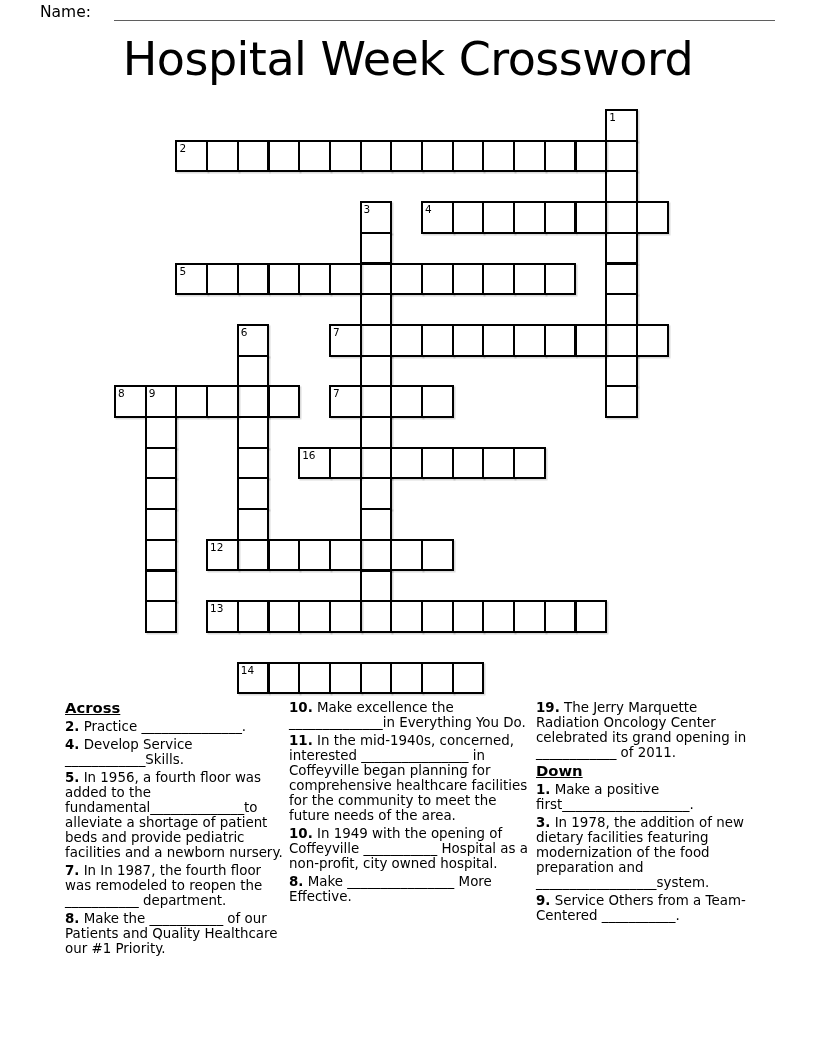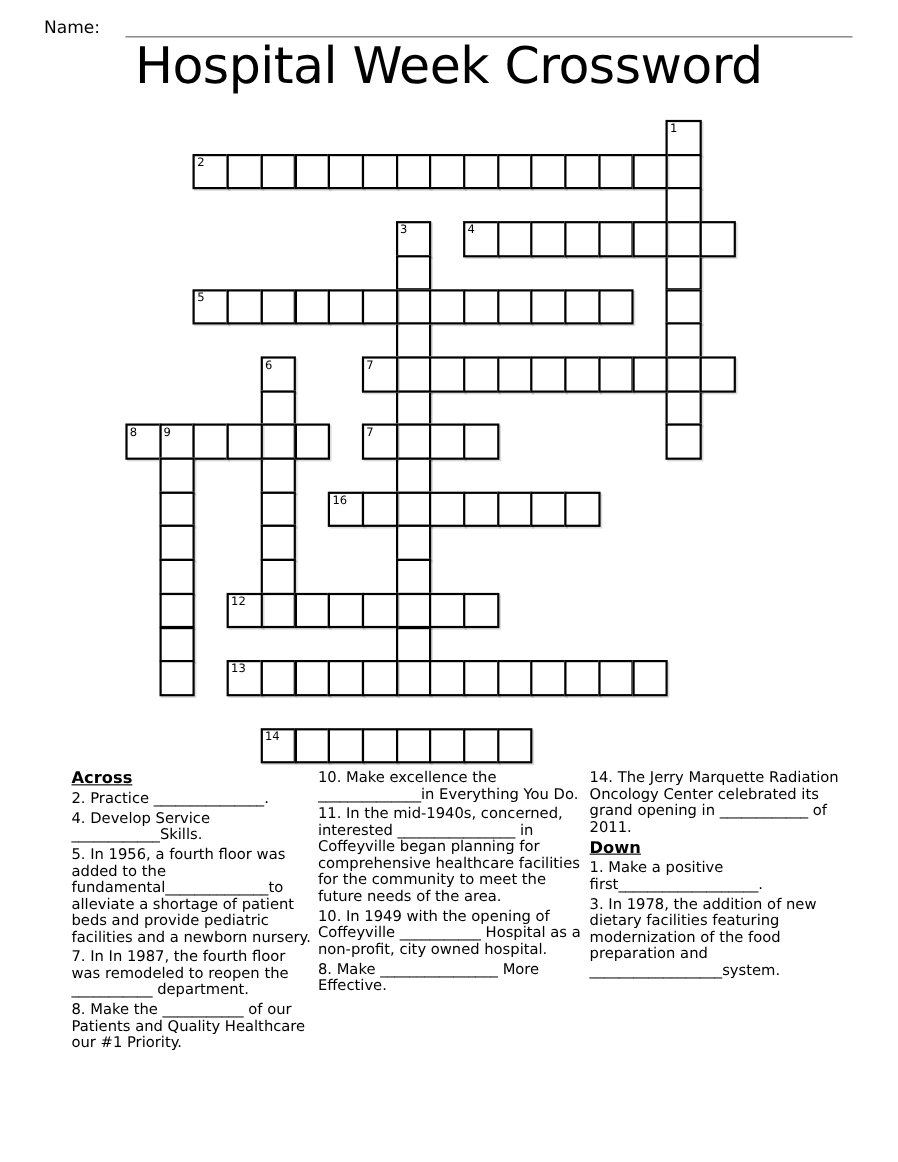--- a/index.html
+++ b/index.html
@@ -1,21 +1,21 @@
 <!DOCTYPE html>
 <html><head>
 <meta charset="utf-8">
 <style>
   html,body{margin:0;padding:0;}
   body{
     width:816px;height:1056px;background:#ffffff;position:relative;
     font-family:"DejaVu Sans","Liberation Sans",sans-serif;color:#000;
     overflow:hidden;
   }
-  .name-row{position:absolute;left:40px;right:41px;top:16px;display:flex;align-items:center;gap:16px;}
+  .name-row{position:absolute;left:40px;right:41px;top:3px;display:flex;align-items:center;gap:16px;}
   .name-label{font-size:15.5px;line-height:18px;padding-right:7px;white-space:nowrap;}
   .name-line{flex:1;border-bottom:1.6px solid #5f5f5f;height:16px;}
   .title{
     position:absolute;top:31px;left:0;width:816px;margin:0;
     text-align:center;font-size:46px;font-weight:400;line-height:56px;
     letter-spacing:-0.5px;
   }
   .grid{position:absolute;left:0;top:0;width:816px;height:700px;}
   .cell{
     position:absolute;background:#fff;box-sizing:border-box;
@@ -25,21 +25,21 @@
   .cellnum{
     position:absolute;top:0;left:2px;
     font-size:10.5px;line-height:12px;color:#000;
   }
   .clue-col{position:absolute;top:700px;}
   .clue-heading{
     font-size:14.8px;font-weight:bold;text-decoration:underline;
     margin:0 0 3px 0;line-height:16px;
   }
   .clue{font-size:13.4px;line-height:15px;margin:0 0 3px 0;}
-  .clue b{font-weight:normal;text-align:right;}
+  .clue b{font-weight:bold;text-align:right;}
 </style>
 </head>
 <body>
 
 <div>
 
   <div class="name-row">
     <span class="name-label">Name:</span>
     <span class="name-line"></span>
   </div>
@@ -208,20 +208,21 @@
         <div class="clue"><b>7.</b> In In 1987, the fourth floor was remodeled to reopen the ___________ department.</div>
         <div class="clue"><b>8.</b> Make the ___________ of our Patients and Quality Healthcare our #1 Priority.</div>
       </div>
     <div class="clue-col" style="left: 289px; width: 240px;">
         <div class="clue"><b>10.</b> Make excellence the ______________in Everything You Do.</div>
         <div class="clue"><b>11.</b> In the mid-1940s, concerned, interested ________________ in Coffeyville began planning for comprehensive healthcare facilities for the community to meet the future needs of the area.</div>
         <div class="clue"><b>10.</b> In 1949 with the opening of Coffeyville ___________ Hospital as a non-profit, city owned hospital.</div>
         <div class="clue"><b>8.</b> Make ________________ More Effective.</div>
       </div>
     <div class="clue-col" style="left: 536px; width: 228px;">
-        <div class="clue"><b>14.</b> The Jerry Marquette Radiation Oncology Center celebrated its grand opening in ____________ of 2011.</div>
+        <div class="clue"><b>19.</b> The Jerry Marquette Radiation Oncology Center celebrated its grand opening in ____________ of 2011.</div>
         <div class="clue-heading">Down</div>
         <div class="clue"><b>1.</b> Make a positive first___________________.</div>
         <div class="clue"><b>3.</b> In 1978, the addition of new dietary facilities featuring modernization of the food preparation and __________________system.</div>
+        <div class="clue"><b>9.</b> Service Others from a Team-Centered ___________.</div>
       </div>
   </div>
 
 </div>
 
 </body></html>

